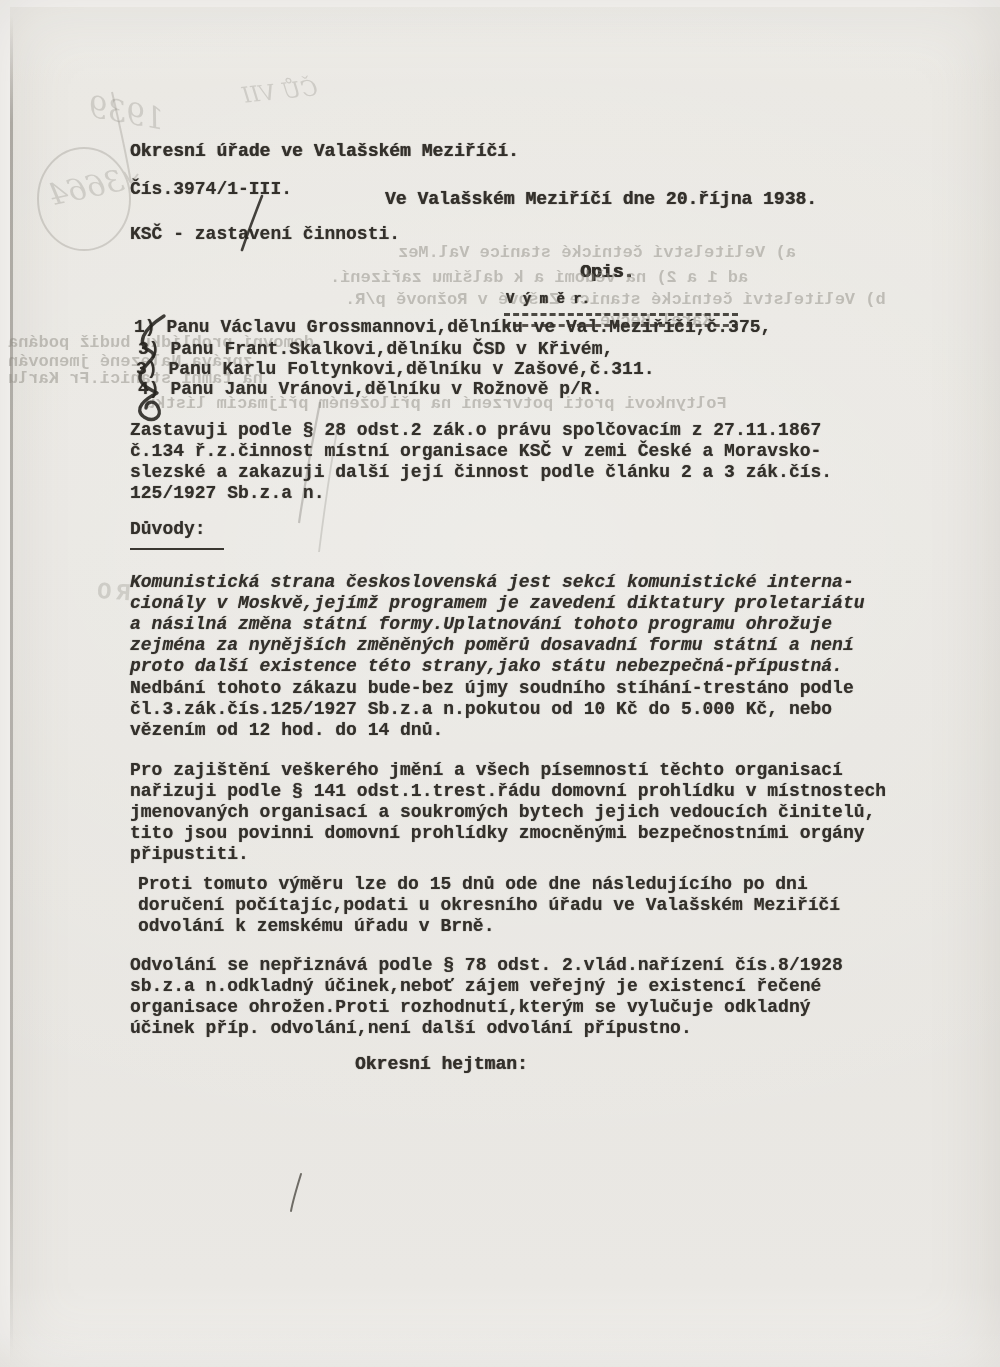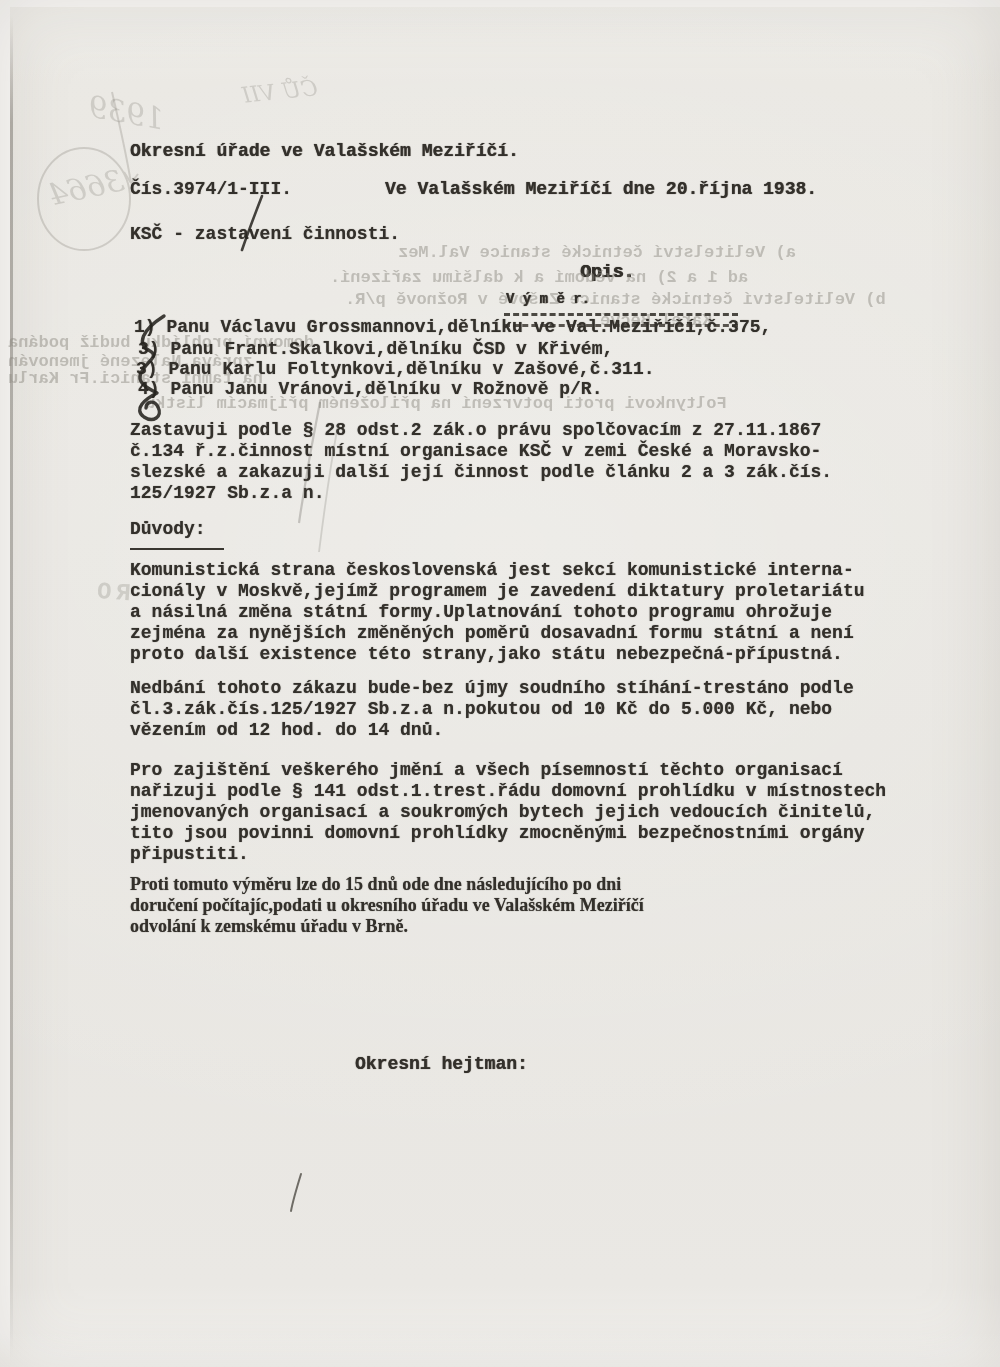--- a/index.html
+++ b/index.html
@@ -54,21 +54,21 @@
   <div class="edge-left-white"></div>
   <div class="edge-left-line"></div>
   <div class="edge-bottom"></div>
 
   <div class="ghost faint hand" style="left:242px;top:82px;font-size:22px;transform:scaleX(-1) rotate(6deg);">ČŮ VII</div>
   <div class="ghost faint hand" style="left:88px;top:103px;font-size:30px;transform:scaleX(-1) rotate(-10deg);">1939</div>
   <div class="ghost faint hand" style="left:48px;top:178px;font-size:30px;transform:scaleX(-1) rotate(12deg);">3664</div>
 
   <div class="t smudge" style="left:130px;top:141px;">Okresní úřade ve Valašském Meziříčí.</div>
   <div class="t" style="left:130px;top:179px;">Čís.3974/1-III.</div>
-  <div class="t smudge" style="left:385px;top:179px;text-align:right;">Ve Valašském Meziříčí dne 20.října 1938.</div>
+  <div class="t smudge" style="left:385px;top:189px;text-align:right;">Ve Valašském Meziříčí dne 20.října 1938.</div>
   <div class="t" style="left:130px;top:224px;">KSČ - zastavení činnosti.</div>
   <div class="t opis" style="left:580px;top:238px;margin-top:24px;">Opis.</div>
 
   <div class="ghost" style="left:398px;top:243px;">a) Velitelství četnické stanice Val.Mez</div>
   <div class="ghost" style="left:330px;top:268px;">ad 1 a 2) na vědomí a k dalšímu zařízení.</div>
   <div class="ghost" style="left:345px;top:290px;">b) Velitelství četnické stanice Zašové v Rožnově p/R.</div>
   <div class="ghost" style="left:600px;top:311px;">Karel Bečvě</div>
 
   <div class="ghost" style="left:8px;top:333px;">domovní prohlídku budiž podána</div>
   <div class="ghost" style="left:8px;top:352px;">zpráva.Nalezené     jmenován</div>
@@ -83,36 +83,40 @@
   <div class="t" style="left:134px;top:317px;line-height:21px;">1) Panu Václavu Grossmannovi,dělníku ve Val.Meziříčí,č.375,</div>
   <div class="t" style="left:138px;top:339px;line-height:21px;">3) Panu Frant.Skalkovi,dělníku ČSD v Křivém,</div>
   <div class="t" style="left:136px;top:359px;line-height:21px;">3) Panu Karlu Foltynkovi,dělníku v Zašové,č.311.</div>
   <div class="t" style="left:138px;top:379px;line-height:21px;">4) Panu Janu Vránovi,dělníku v Rožnově p/R.</div>
 
   <div class="t" style="left:130px;top:420px;width:760px;">Zastavuji podle § 28 odst.2 zák.o právu spolčovacím z 27.11.1867
 č.134 ř.z.činnost místní organisace KSČ v zemi České a Moravsko-
 slezské a zakazuji další její činnost podle článku 2 a 3 zák.čís.
 125/1927 Sb.z.a n.</div>
   <div class="t underlined" style="left:130px;top:519px;">Důvody:</div>
-  <div class="t" style="left:130px;top:560px;width:780px;">Komunistická strana československá jest sekcí komunistické interna-
+  <div class="t" style="left:130px;top:572px;width:780px;font-style:italic;">Komunistická strana československá jest sekcí komunistické interna-
 cionály v Moskvě,jejímž programem je zavedení diktatury proletariátu
 a násilná změna státní formy.Uplatnování tohoto programu ohrožuje
 zejména za nynějších změněných poměrů dosavadní formu státní a není
 proto další existence této strany,jako státu nebezpečná-přípustná.</div>
   <div class="t" style="left:130px;top:678px;width:780px;">Nedbání tohoto zákazu bude-bez újmy soudního stíhání-trestáno podle
 čl.3.zák.čís.125/1927 Sb.z.a n.pokutou od 10 Kč do 5.000 Kč, nebo
 vězením od 12 hod. do 14 dnů.</div>
   <div class="t" style="left:130px;top:760px;width:790px;">Pro zajištění veškerého jmění a všech písemností těchto organisací
 nařizuji podle § 141 odst.1.trest.řádu domovní prohlídku v místnostech
 jmenovaných organisací a soukromých bytech jejich vedoucích činitelů,
 tito jsou povinni domovní prohlídky zmocněnými bezpečnostními orgány
 připustiti.</div>
-  <div class="t" style="left:130px;top:874px;width:780px;font-family:Liberation Serif, serif;">Proti tomuto výměru lze do 15 dnů ode dne následujícího po dni
+  <div class="t" style="left:138px;top:874px;width:780px;">Proti tomuto výměru lze do 15 dnů ode dne následujícího po dni
 doručení počítajíc,podati u okresního úřadu ve Valašském Meziříčí
 odvolání k zemskému úřadu v Brně.</div>
+  <div class="t" style="left:130px;top:955px;width:780px;">Odvolání se nepřiznává podle § 78 odst. 2.vlád.nařízení čís.8/1928
+sb.z.a n.odkladný účinek,neboť zájem veřejný je existencí řečené
+organisace ohrožen.Proti rozhodnutí,kterým se vylučuje odkladný
+účinek příp. odvolání,není další odvolání přípustno.</div>
 
   <div class="t smudge" style="left:355px;top:1054px;">Okresní hejtman:</div>
 
   <svg class="marks" width="1000" height="1367" viewBox="0 0 1000 1367">
 
     <path d="M262,196 C255,214 248,232 242,250" stroke="#26231f" stroke-width="2.6" fill="none" stroke-linecap="round" opacity="0.85"></path>
 
     <path d="M164,316 C142,330 136,344 150,351 C160,356 146,362 141,373 C136,384 150,389 157,393 C145,399 133,409 144,417 C153,423 163,417 158,407 C154,399 146,402 146,408" stroke="#26231f" stroke-width="3.4" fill="none" stroke-linecap="round" stroke-linejoin="round" opacity="0.88"></path>
 
     <path d="M320,402 C312,442 305,482 299,523" stroke="#6b6760" stroke-width="2.2" fill="none" opacity="0.32"></path>

